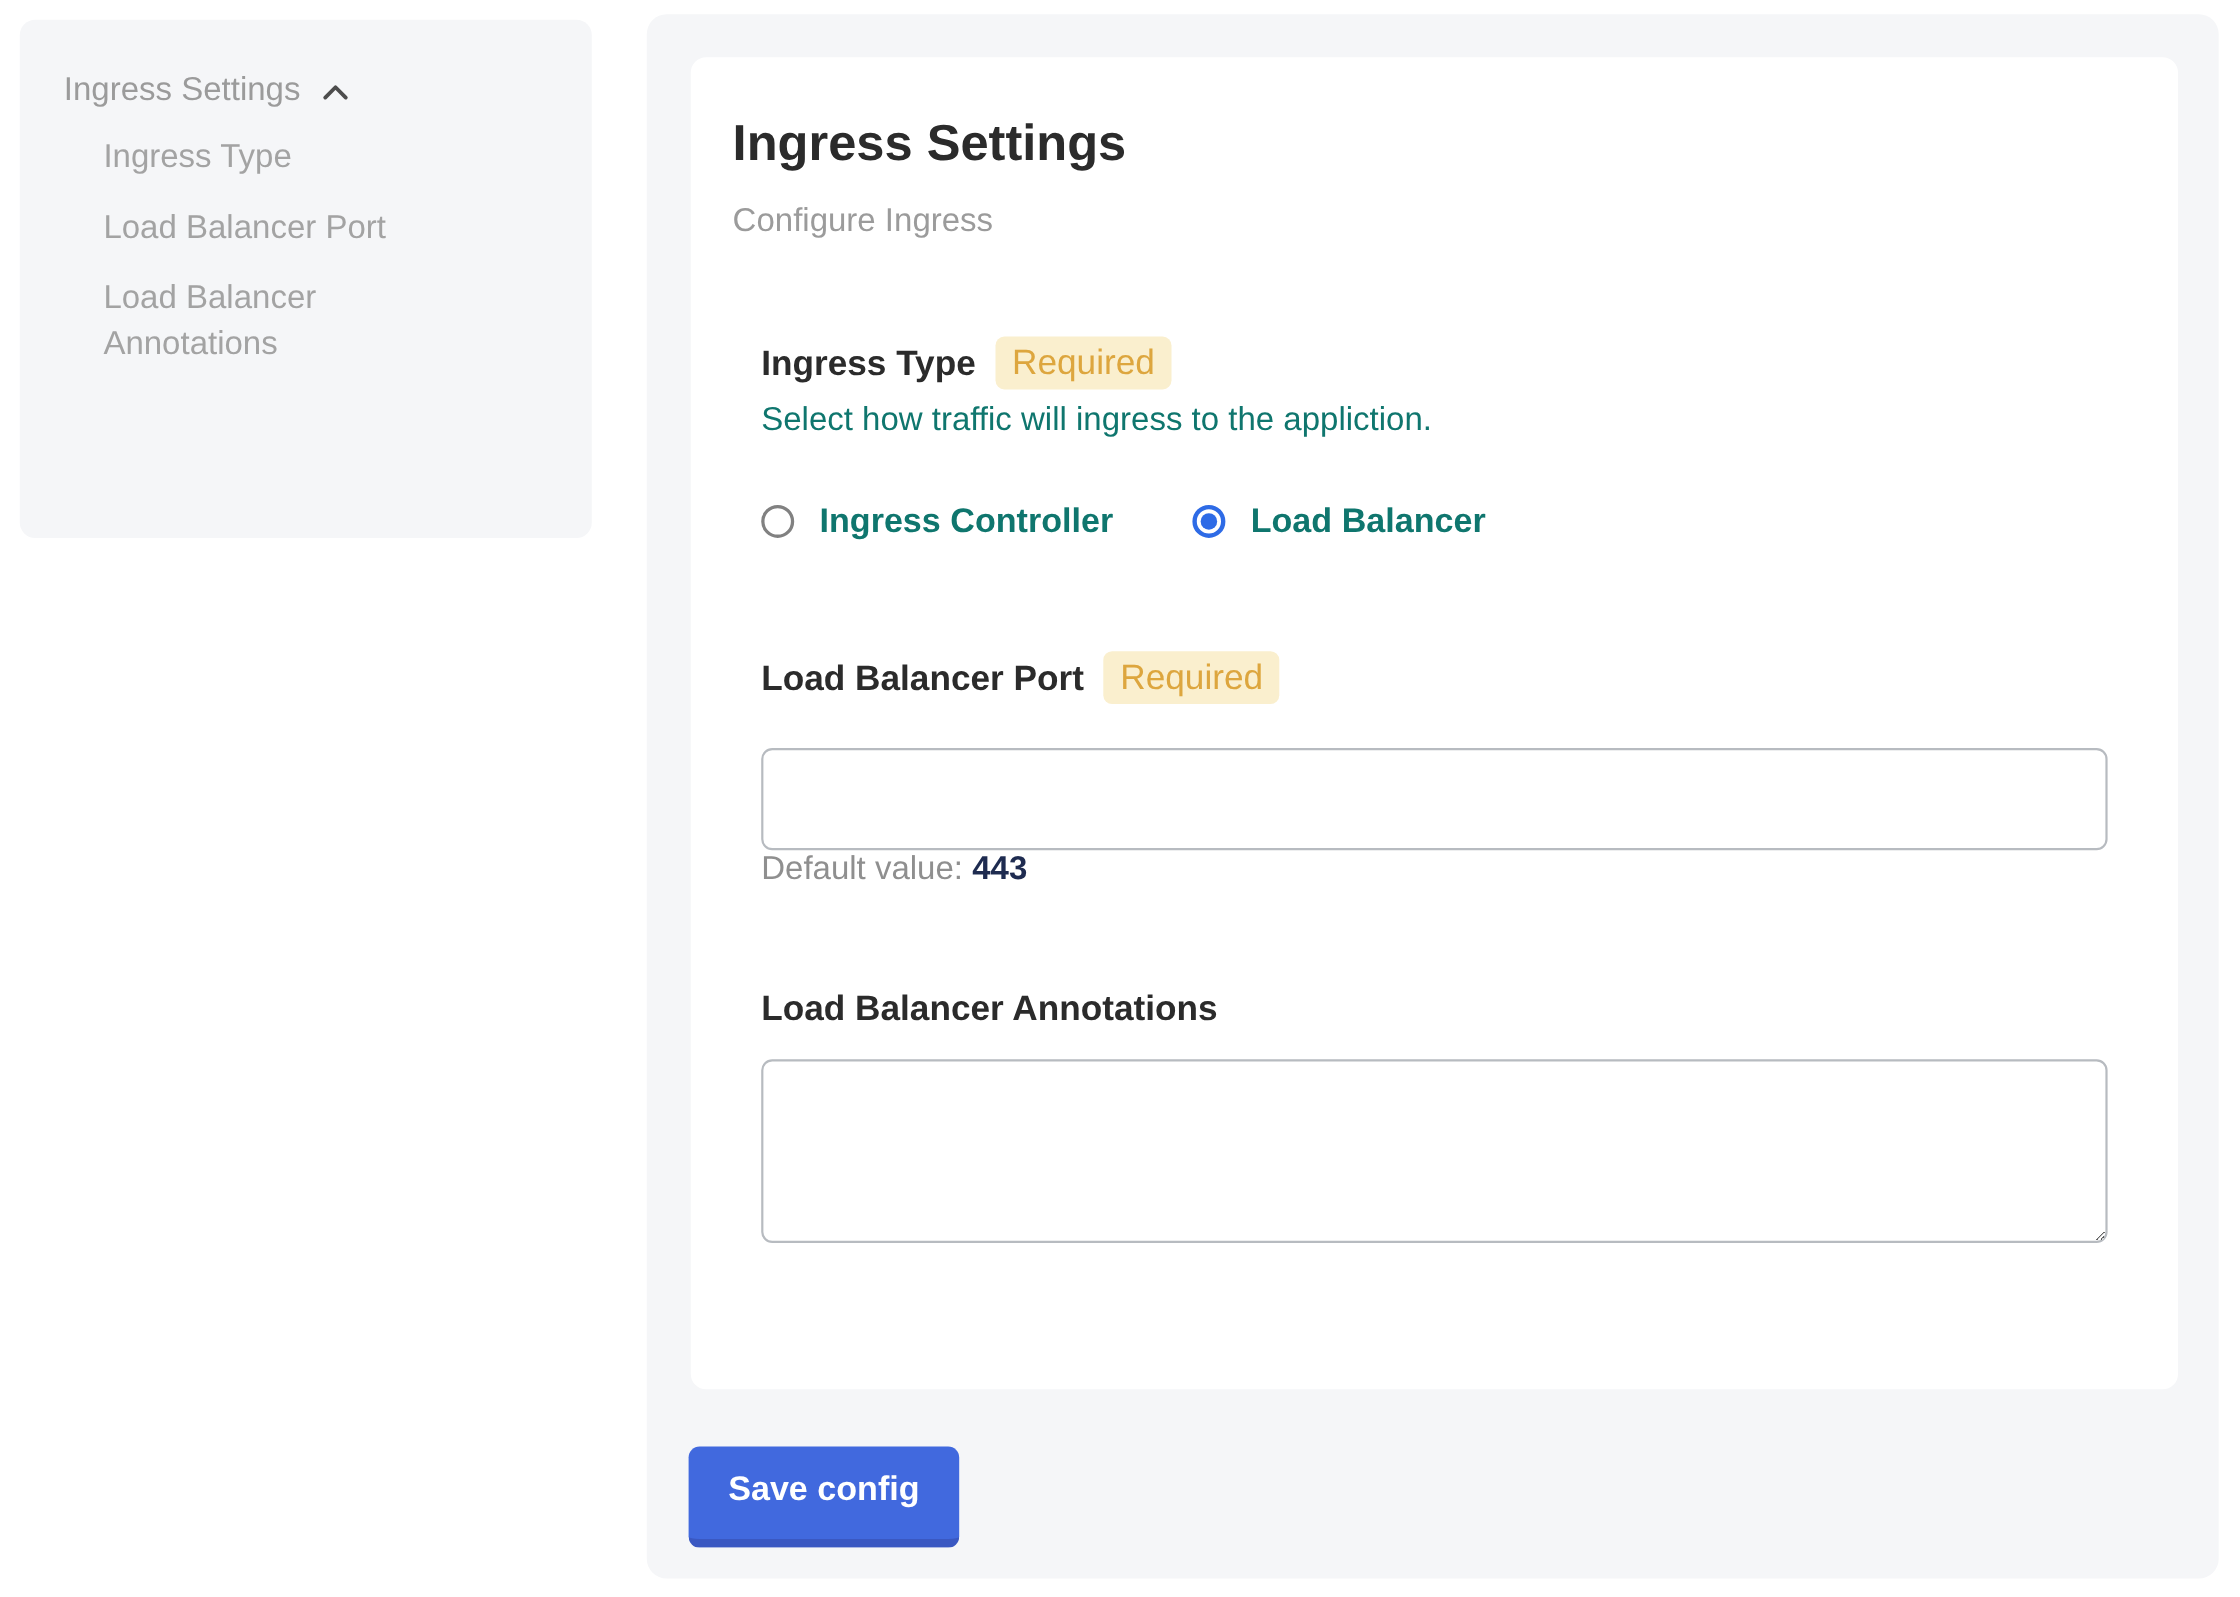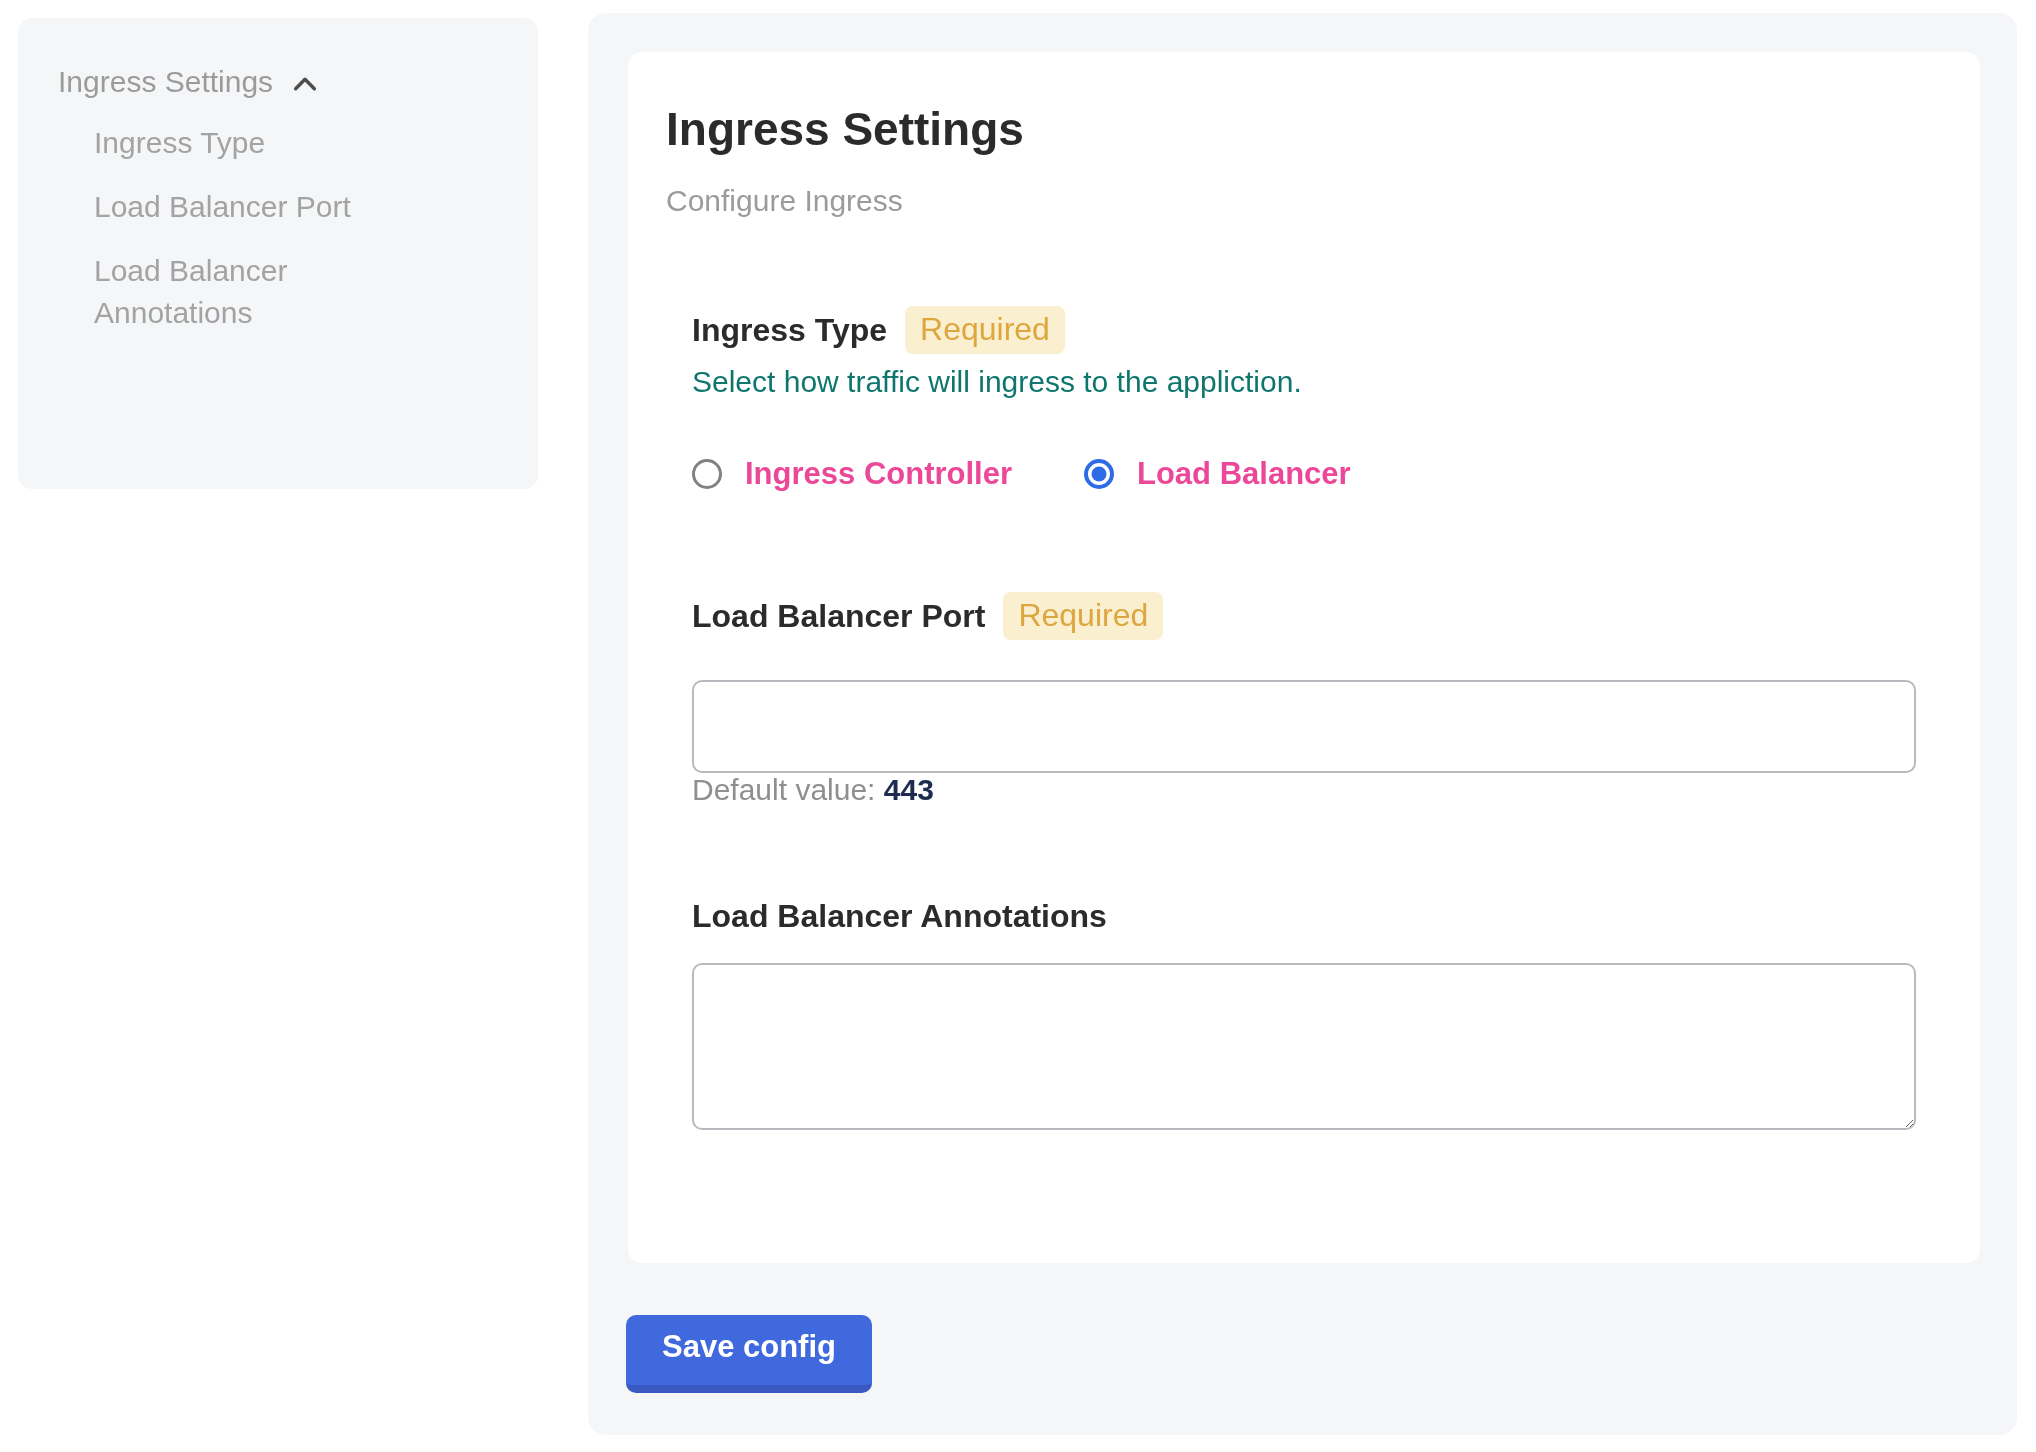--- a/index.html
+++ b/index.html
@@ -84,21 +84,21 @@
   
   .radio-row {
     margin-top: 54px;
     display: flex; align-items: center; gap: 72px;
   }
   .radio-option {
     display: flex; align-items: center; gap: 23px;
     cursor: pointer;
   }
   .radio-label {
-    font-size: 31px; font-weight: bold; color: #ec4899;
+    font-size: 31px; font-weight: bold; color: #0f766e;
   }
   .radio-circle {
     width: 30px; height: 30px; border-radius: 50%;
     background: #ffffff; flex: 0 0 auto;
   }
   .radio-circle.unchecked { border: 3px solid #818181; }
   .radio-circle.checked {
     border: 4px solid var(--accent);
     position: relative;
   }
@@ -141,21 +141,21 @@
     font-size: 30px; color: #2b2b2b;
     padding: 14px 20px;
     outline: none;
     resize: both;
   }
 
   
   .save-button {
     position: absolute;
     left: 38px; top: 1302px;
-    height: 78px;
+    height: 92px;
     padding: 0 36px 6px;
     background: var(--accent-button);
     border: none;
     border-bottom: 8px solid var(--accent-button-edge);
     border-radius: 10px;
     color: #ffffff;
     font-family: "Liberation Sans", sans-serif;
     font-size: 31px; font-weight: bold;
     cursor: pointer;
   }

